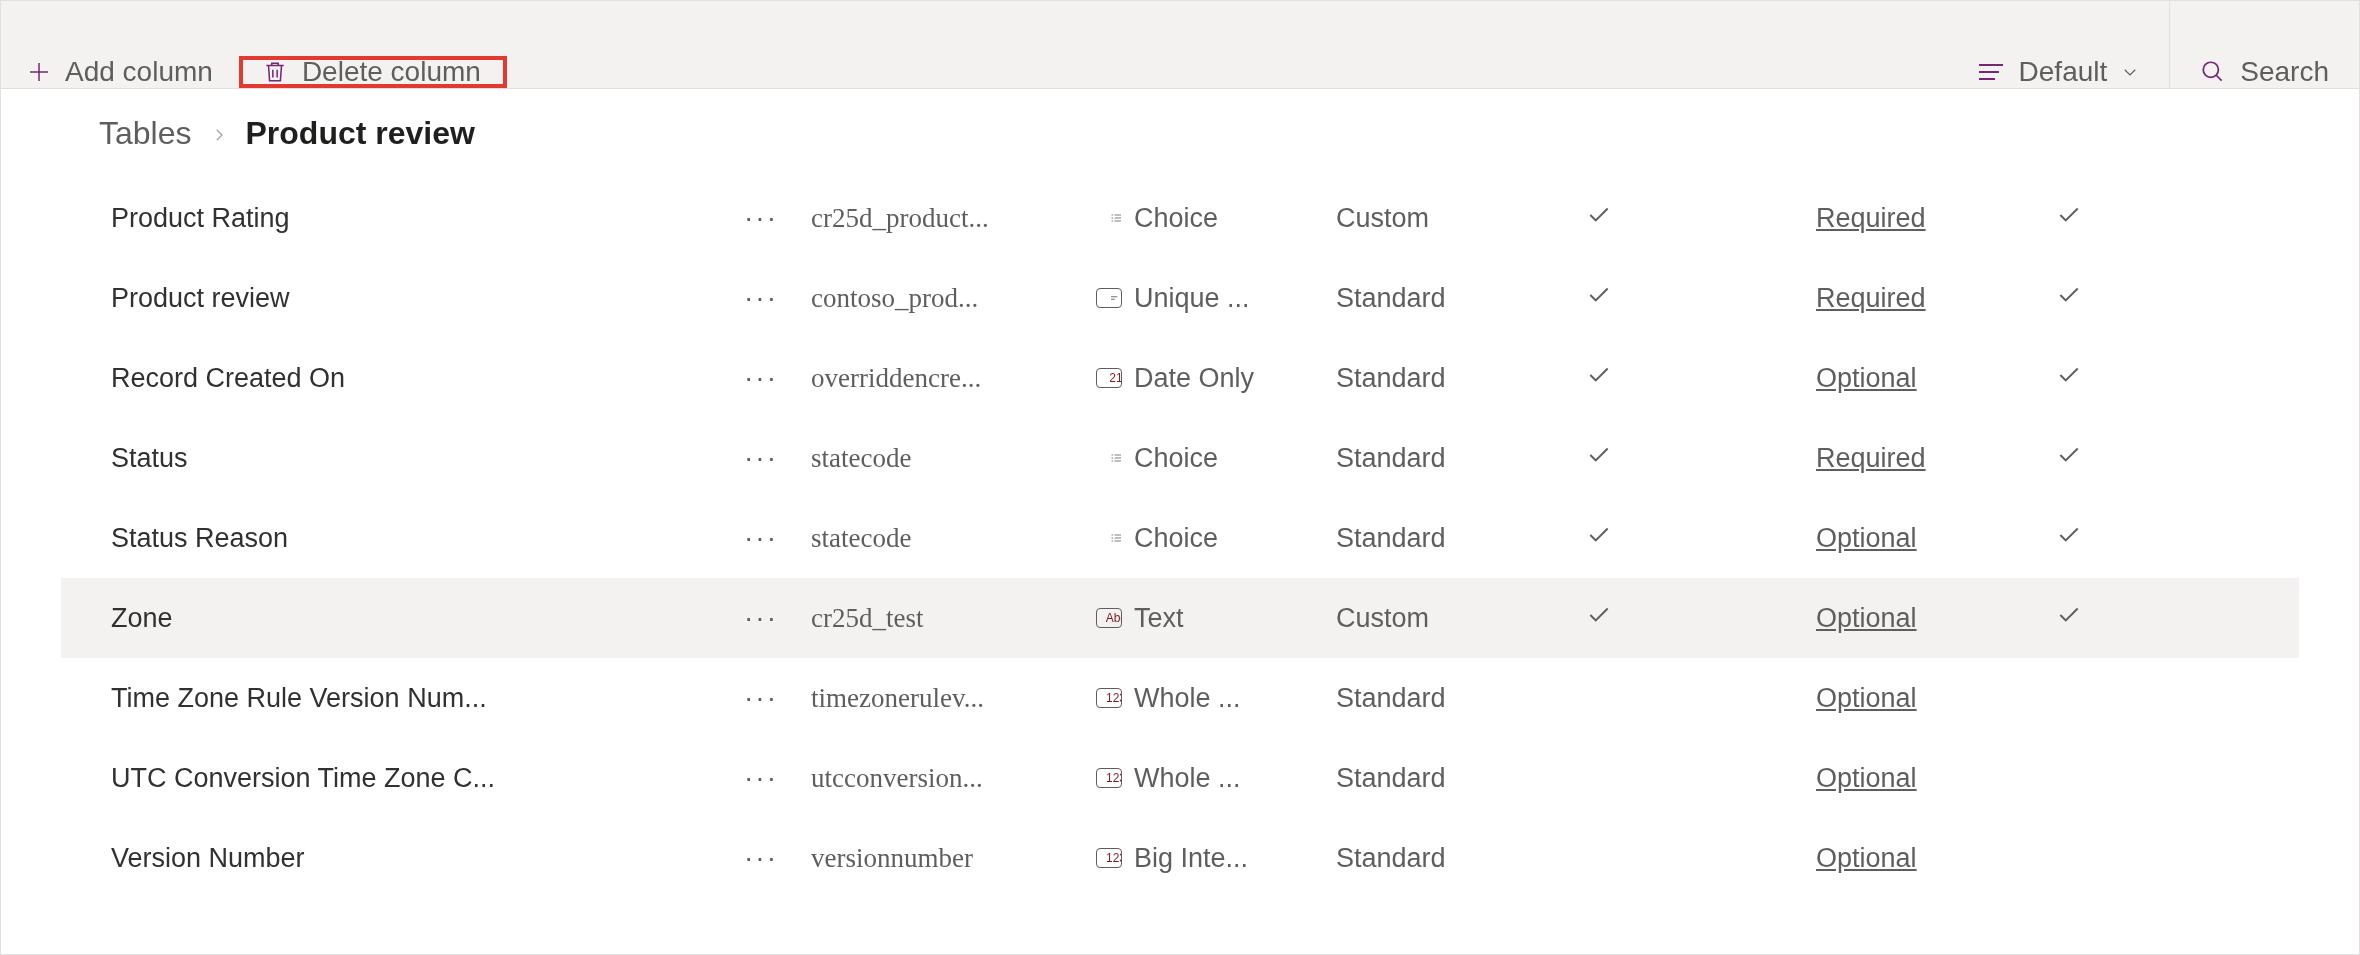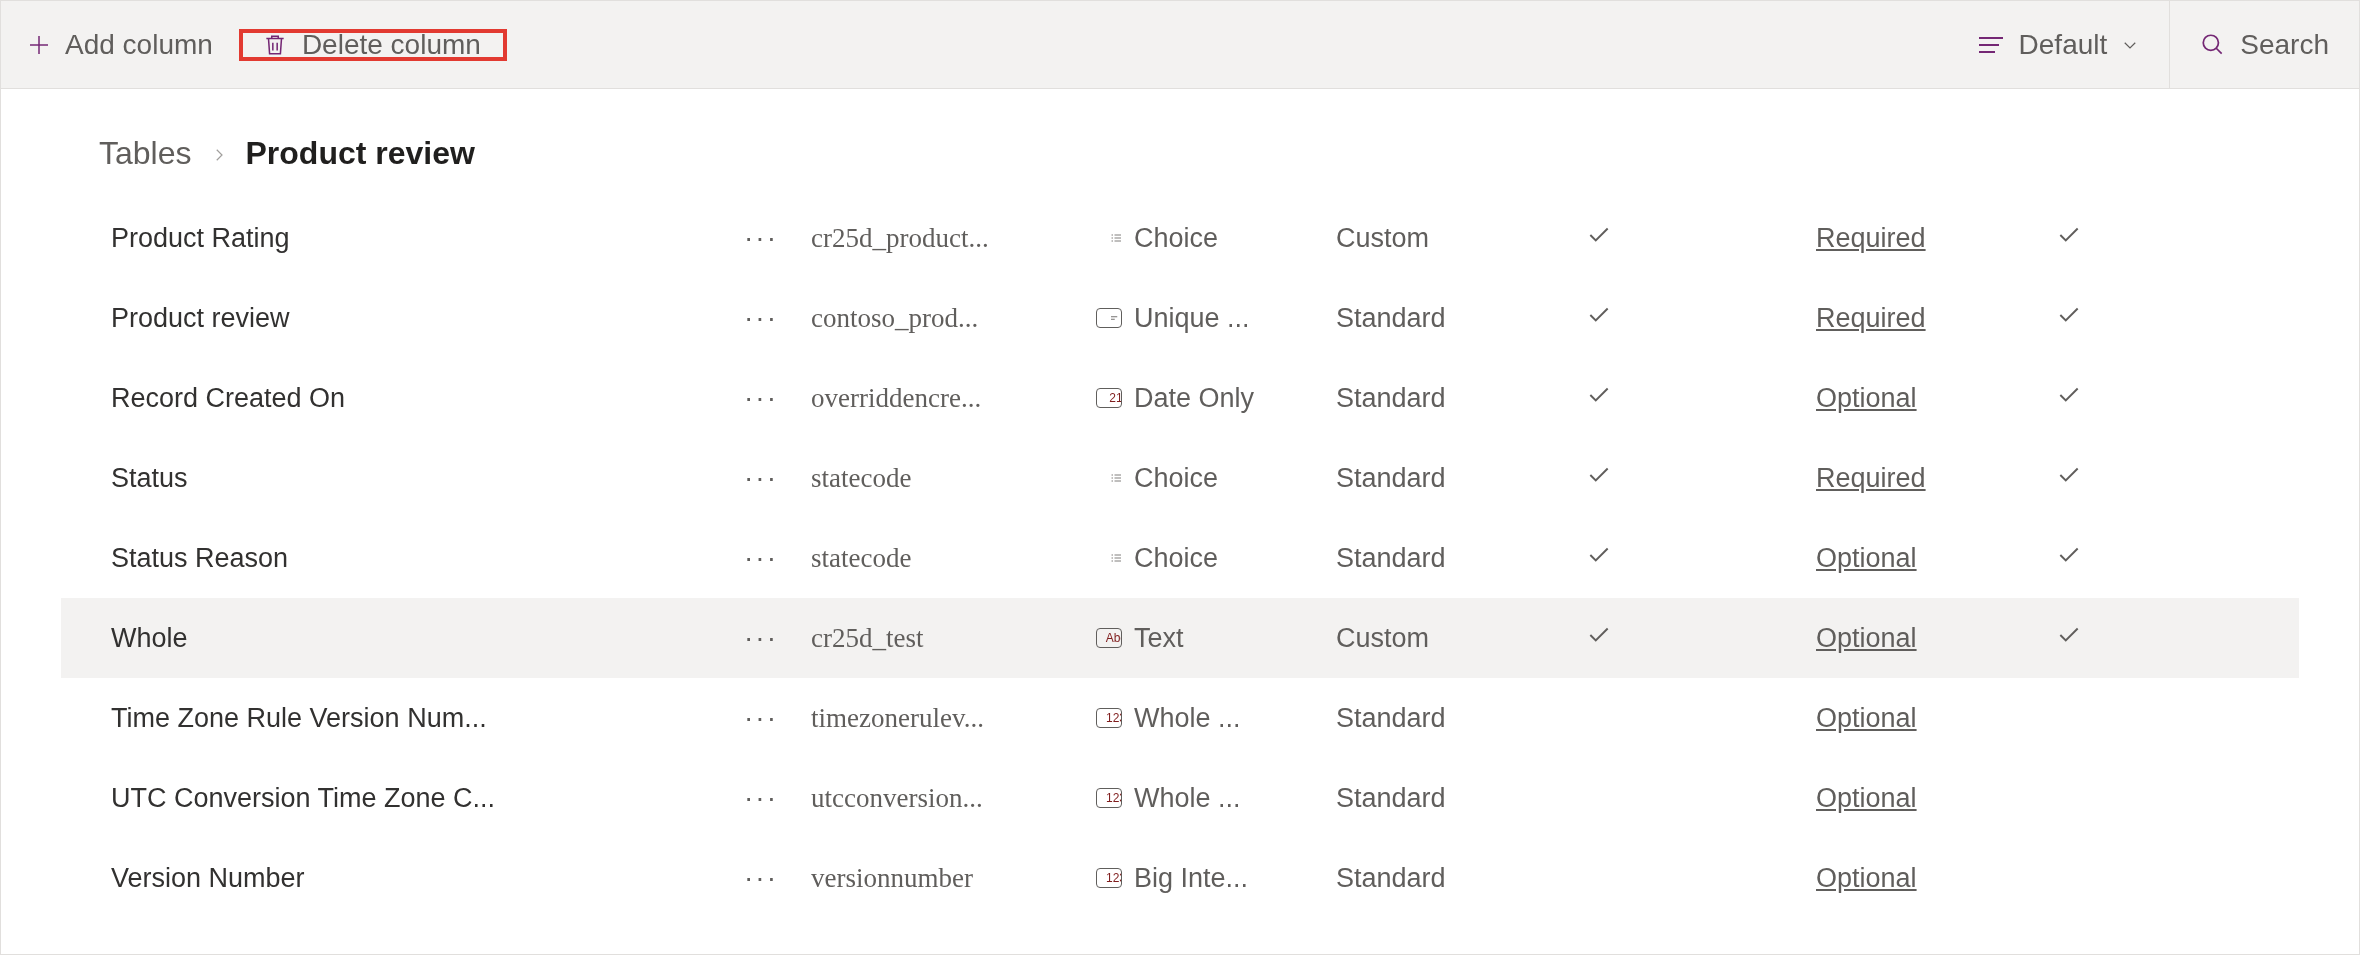--- a/index.html
+++ b/index.html
@@ -11,21 +11,21 @@
     background: #ffffff;
     width: 2360px;
   }
   .frame { border: 1px solid #e1dfdd; width: 2360px; height: 955px; overflow:hidden; }
 
   
   .cmdbar {
     height: 88px;
     background: #f3f2f1;
     display: flex;
-    align-items: center;
+    align-items: flex-end;
     border-bottom: 1px solid #e1dfdd;
   }
   .cmd {
     display: flex;
     align-items: center;
     gap: 14px;
     padding: 0 26px;
     color: #605e5c;
     font-size: 28px;
     cursor: pointer;
@@ -38,21 +38,20 @@
   .cmd .icon-svg { color: #742774; }
   .spacer { flex: 1; }
   .cmd.right { padding: 0 30px; }
   .vdiv { width:1px; background:#e1dfdd; align-self:stretch; margin: 0; }
 
   
   .crumb {
     display:flex; align-items:center; gap: 18px;
     padding: 26px 0 26px 98px;
     font-size: 32px;
-    margin-top: 20px;
   }
   .crumb .parent { color:#605e5c; cursor:pointer; }
   .crumb .chev { color:#a19f9d; }
   .crumb .current { font-weight:600; color:#201f1e; }
 
   
   .rows { padding: 0 60px 0 60px; }
   .row {
     display:flex; align-items:center;
     height: 80px;
@@ -269,21 +268,21 @@
         <div class="c-mode">Standard</div>
         <div class="c-chk1 tick"><svg width="26" height="26" viewBox="0 0 24 24" fill="none" stroke-width="1.8">
             <polyline points="4 12 9 17 20 6"></polyline>
           </svg></div>
         <div class="c-req">Optional</div>
         <div class="c-chk2 tick"><svg width="26" height="26" viewBox="0 0 24 24" fill="none" stroke-width="1.8">
             <polyline points="4 12 9 17 20 6"></polyline>
           </svg></div>
       </div>
       <div class="row sel">
-        <div class="c-display">Whole</div>
+        <div class="c-display">Zone</div>
         <div class="c-more">···</div>
         <div class="c-name">cr25d_test</div>
         <div class="c-type">
           <span class="ticon">
             <span class="type-ico">Abc</span>
           </span>
           <span>Text</span>
         </div>
         <div class="c-mode">Custom</div>
         <div class="c-chk1 tick"><svg width="26" height="26" viewBox="0 0 24 24" fill="none" stroke-width="1.8">

